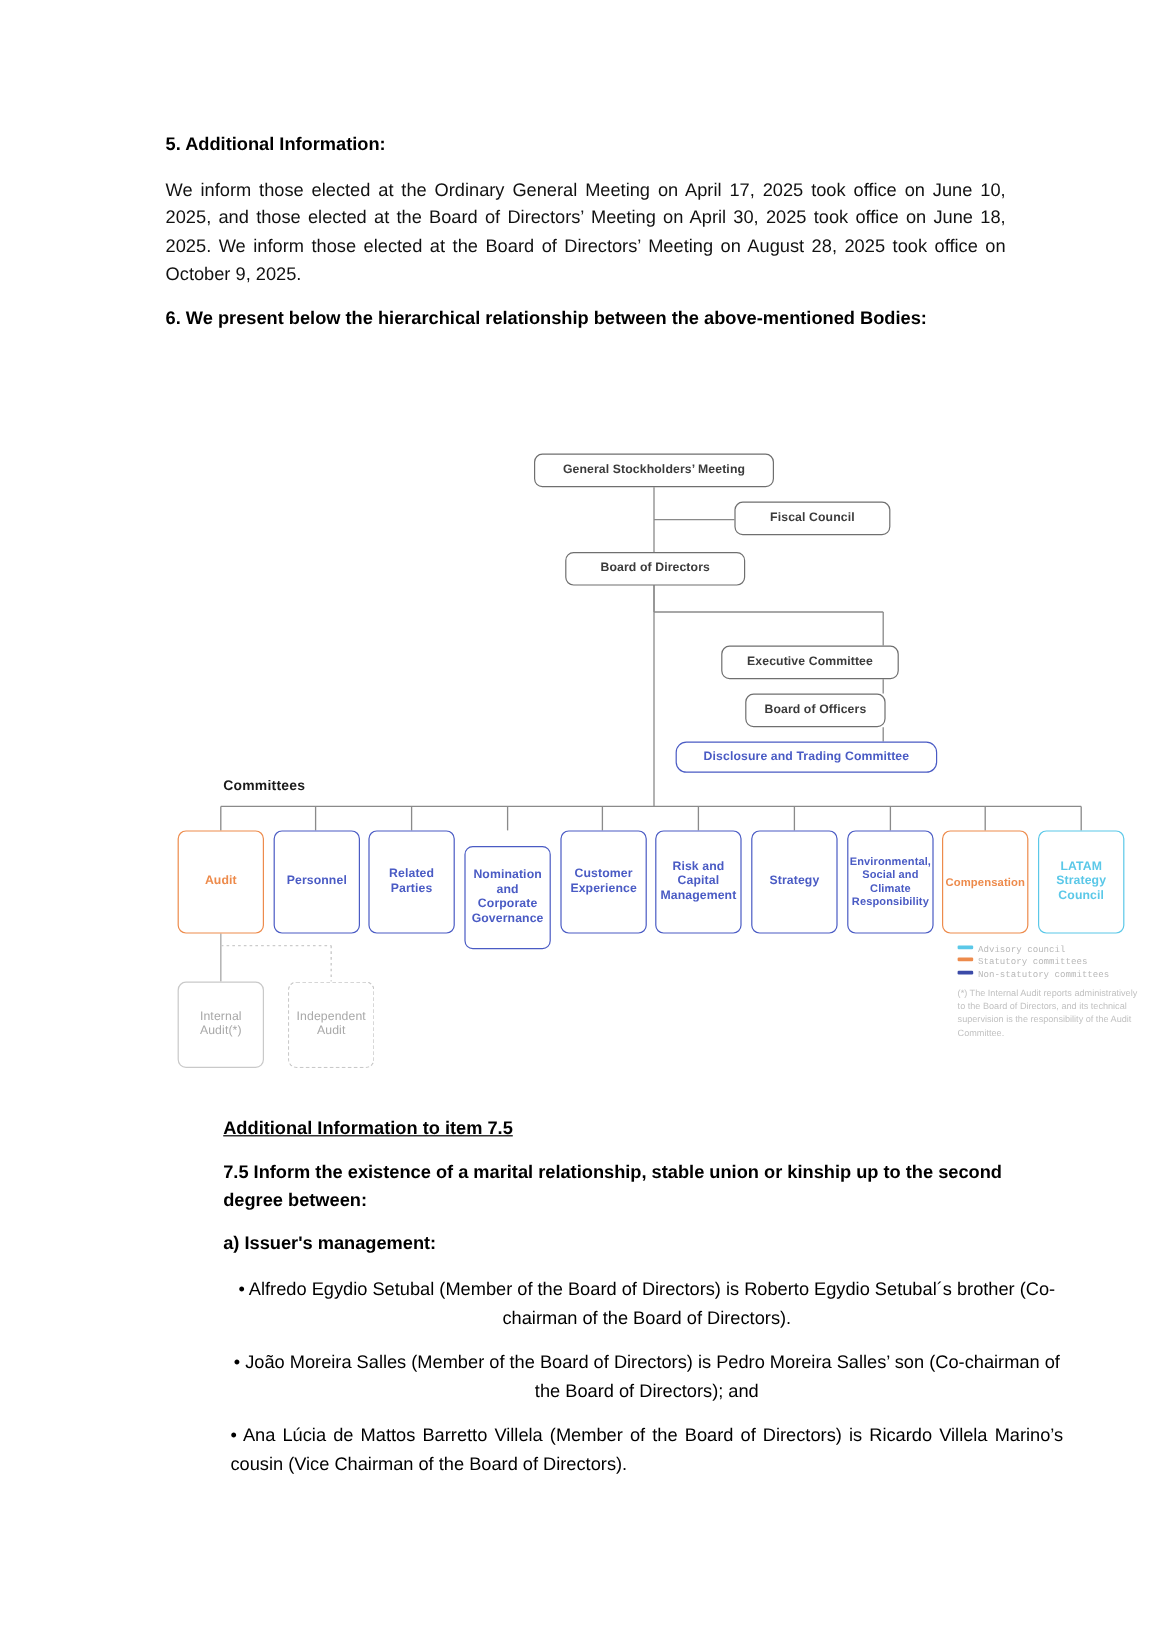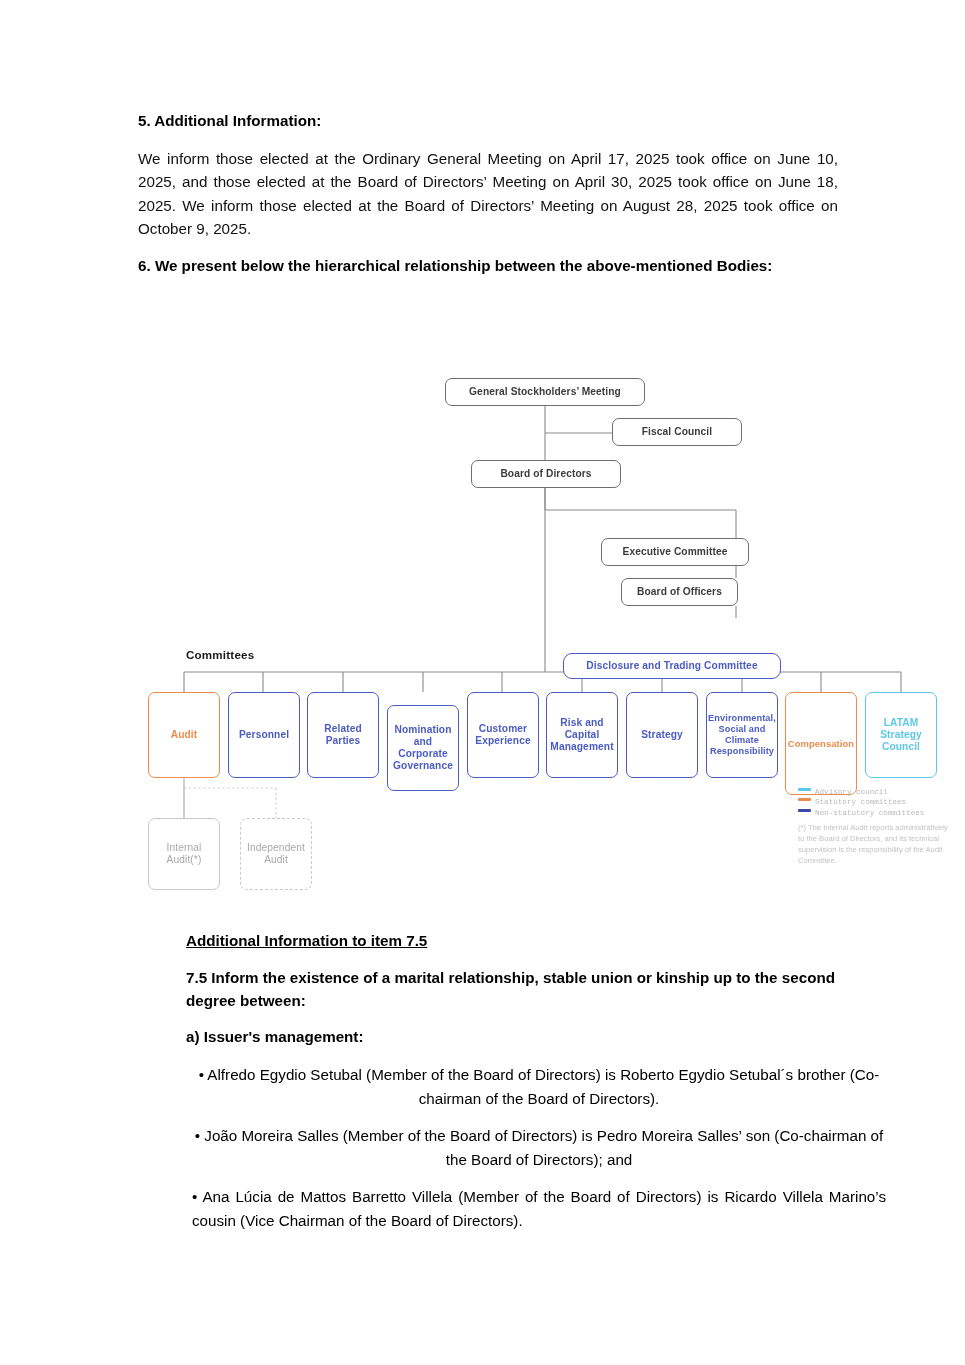--- a/index.html
+++ b/index.html
@@ -75,21 +75,21 @@
     justify-content: center;
     text-align: center;
     background: #ffffff;
     border-radius: 7px;
     font-size: 10.2px;
     line-height: 1.18;
     letter-spacing: 0.1px;
   }
   .node.gray  { border: 1.1px solid #6f6f6f; color: #3b3b3b; font-weight: 600; }
   .node.blue  { border: 1.4px solid #4a5bc4; color: #4a5bc4; font-weight: 600; }
-  .node.cblue { border: 1.4px solid #4a5bc4; color: #4a5bc4; font-weight: 600; border-radius: 9px; margin-top: 35px; }
+  .node.cblue { border: 1.4px solid #4a5bc4; color: #4a5bc4; font-weight: 600; border-radius: 9px; }
   .node.orange{ border: 1.4px solid #ed8b4c; color: #ed8b4c; font-weight: 600; }
   .node.cyan  { border: 1.5px solid #5bc8e8; color: #5bc8e8; font-weight: 600; }
   .node.faint { border: 1.1px solid #c9c9c9; color: #a8a8a8; font-weight: 500; }
   .node.faintdash { border: 1.3px dashed #c9c9c9; color: #a8a8a8; font-weight: 500; }
 
   .committees-label {
     position: absolute;
     font-size: 11.6px;
     font-weight: bold;
     color: #1a1a1a;
@@ -223,21 +223,21 @@
     </div>
     <div class="node blue" style="left:408px; top:322px; width:72px; height:86px;">
       <span>Risk and Capital Management</span>
     </div>
     <div class="node blue" style="left:488px; top:322px; width:72px; height:86px;">
       <span>Strategy</span>
     </div>
     <div class="node blue" style="left:568px; top:322px; width:72px; height:86px; font-size:9.2px;">
       <span>Environmental, Social and Climate Responsibility</span>
     </div>
-    <div class="node orange" style="left:647px; top:322px; width:72px; height:103px; font-size:9.4px;">
+    <div class="node orange" style="left:647px; top:322px; width:72px; height:86px; font-size:9.4px;">
       <span>Compensation</span>
     </div>
     <div class="node cyan" style="left:727px; top:322px; width:72px; height:86px;">
       <span>LATAM Strategy Council</span>
     </div>
 
     <div class="node faint" style="left:10px; top:448px; width:72px; height:72px;">
       <span>Internal Audit(*)</span>
     </div>
     <div class="node faintdash" style="left:102px; top:448px; width:72px; height:72px;">

